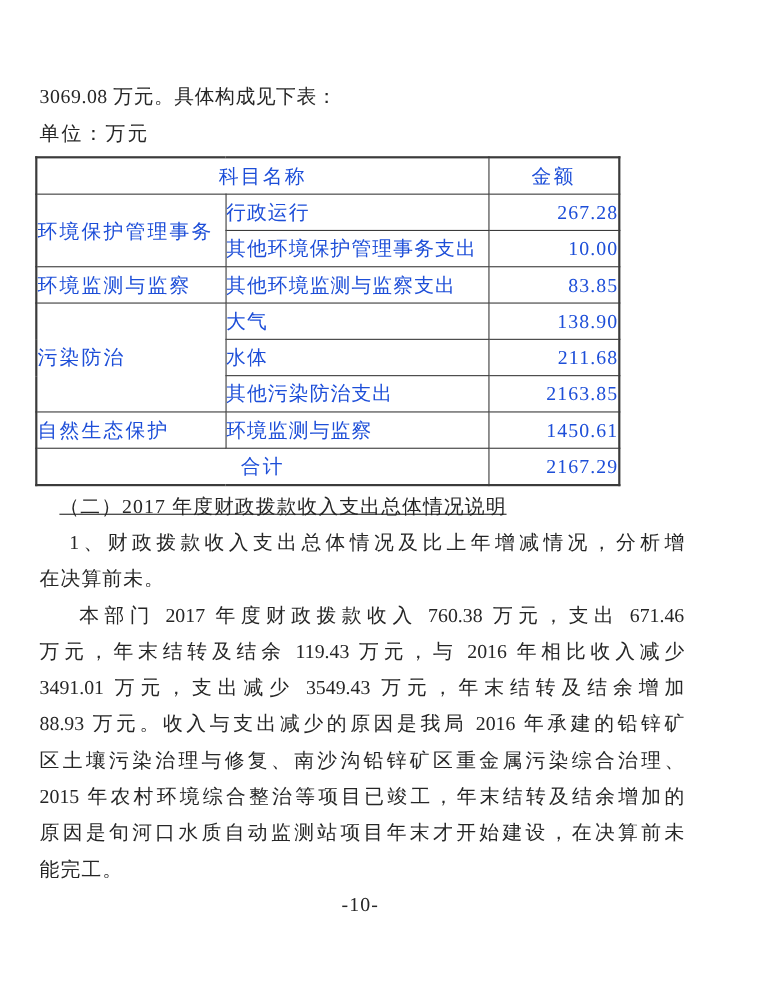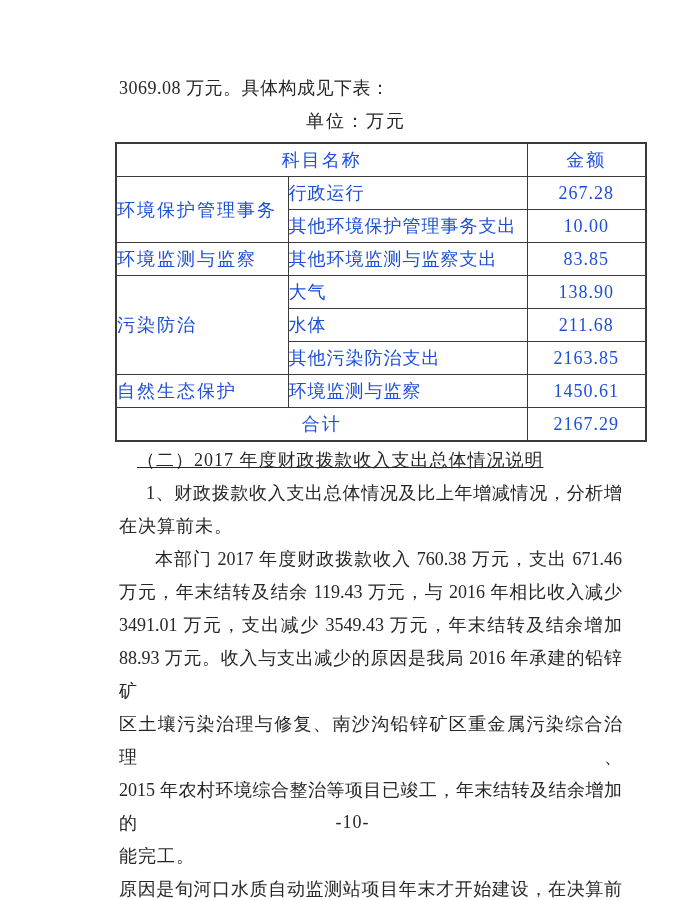--- a/index.html
+++ b/index.html
@@ -1,28 +1,28 @@
 <!DOCTYPE html>
 <html><head>
 <meta charset="utf-8">
 <style>
   html,body{margin:0;padding:0;background:#ffffff;}
   .page{
     position:relative;
     width:700px;height:900px;
     box-sizing:border-box;
-    padding:72px 78px 0 119px;
+    padding:72px 78px 0 36px;
     background:#ffffff;
     font-family:"Liberation Serif","DejaVu Serif",serif;
     color:#262626;
     font-size:18px;
   }
   .line{line-height:33px;min-height:33px;}
   .intro{letter-spacing:0.5px;}
-  .unit{text-align:center;padding-right:29px;letter-spacing:2px;}
+  .unit{text-align:left;padding-right:29px;letter-spacing:2px;}
   
   .jl{text-align:justify;text-align-last:justify;text-justify:inter-character;}
   .ind1{text-indent:18px;text-decoration:underline;}
   .ind15{text-indent:27px;}
   .ind2{text-indent:36px;}
   .plain{letter-spacing:1px;}
 
   table.budget{
     border-collapse:collapse;
     table-layout:fixed;
@@ -35,27 +35,27 @@
     border:1px solid #3b3b3b;
     height:32px;
     padding:0;
     font-size:18px;
     color:#1d4ed8;
     overflow:hidden;
   }
   td.hdr{text-align:center;letter-spacing:2px;}
   td.cat{padding-left:9px;letter-spacing:2px;}
   td.item{padding-left:9px;letter-spacing:1px;}
-  td.amt{text-align:center;letter-spacing:1px;}
+  td.amt{text-align:right;letter-spacing:1px;}
   td.total{text-align:center;letter-spacing:2px;}
 
   .para{margin-top:2px;}
   .pagenum{
     position:absolute;
-    left:100px;top:812px;width:505px;
+    left:75px;top:812px;width:505px;
     text-align:center;
     letter-spacing:1px;
     font-size:18px;
   }
 </style>
 </head>
 <body>
 
 <div class="page">
 
@@ -118,19 +118,19 @@
 
     <div class="line jl ind15">1、财政拨款收入支出总体情况及比上年增减情况，分析增</div>
     <div class="line plain">在决算前未。</div>
 
     <div class="line jl ind2">本部门 2017 年度财政拨款收入 760.38 万元，支出 671.46</div>
     <div class="line jl">万元，年末结转及结余 119.43 万元，与 2016 年相比收入减少</div>
     <div class="line jl">3491.01 万元，支出减少 3549.43 万元，年末结转及结余增加</div>
     <div class="line jl">88.93 万元。收入与支出减少的原因是我局 2016 年承建的铅锌矿</div>
     <div class="line jl">区土壤污染治理与修复、南沙沟铅锌矿区重金属污染综合治理、</div>
     <div class="line jl">2015 年农村环境综合整治等项目已竣工，年末结转及结余增加的</div>
+    <div class="line jl">原因是旬河口水质自动监测站项目年末才开始建设，在决算前未</div>
     <div class="line plain">能完工。</div>
-    <div class="line jl">原因是旬河口水质自动监测站项目年末才开始建设，在决算前未</div>
   </div>
 
   <div class="pagenum">-10-</div>
 
 </div>
 
 </body></html>

